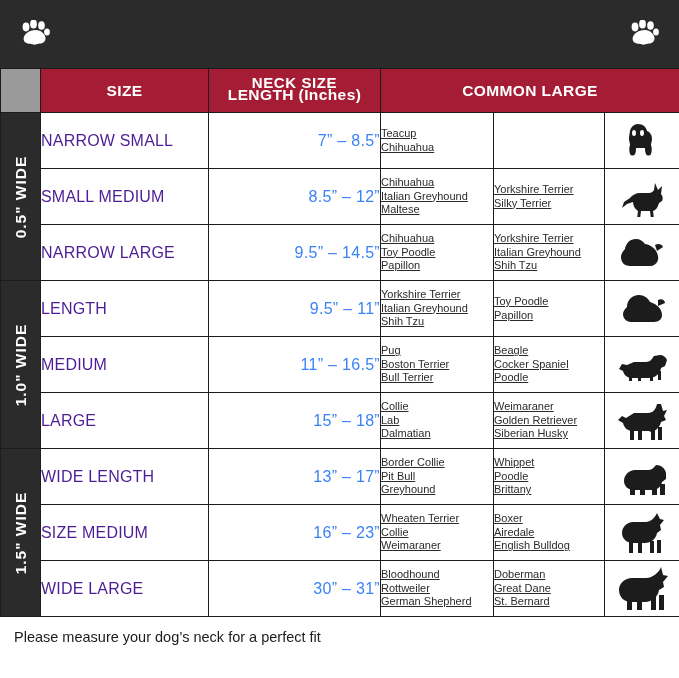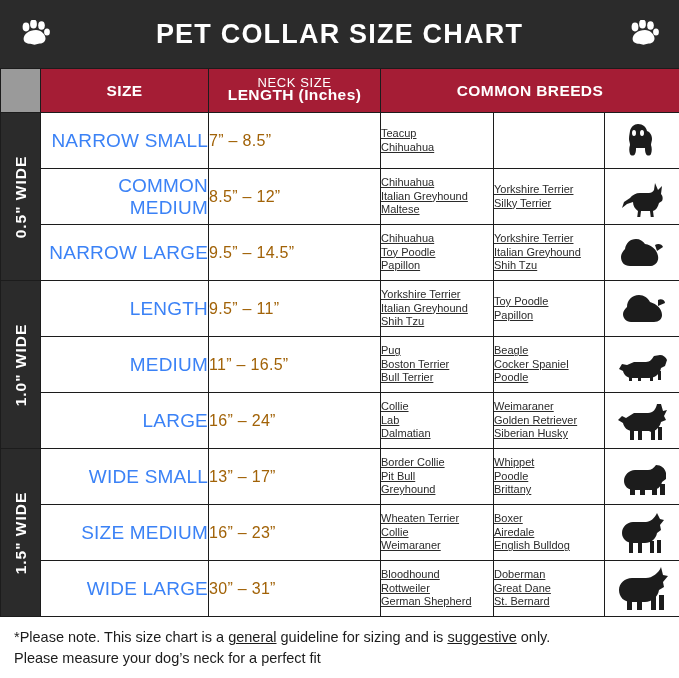--- a/index.html
+++ b/index.html
@@ -69,22 +69,22 @@
     background: #a51d35;
     color: #ffffff;
     font-weight: bold;
     font-size: 15.5px;
     text-align: center;
     letter-spacing: 0.4px;
   }
   .colhead.gray { background: #9a9a9a; }
   .neck-small {
     display: block;
-    font-size: 13px;
-    font-weight: normal;
+    font-size: 15px;
+    font-weight: bold;
     letter-spacing: 0.6px;
     line-height: 11px;
     margin-bottom: -2px;
   }
 
   
   .group-cell {
     background: #2b2b2b;
     position: relative;
   }
@@ -96,30 +96,29 @@
     white-space: nowrap;
     color: #ffffff;
     font-weight: bold;
     font-size: 15.5px;
     letter-spacing: 1px;
   }
 
   
   .row { height: 56px; }
   .cell-size {
-    font-size: 19px;
-    color: #3b82f6;
+    font-size: 16px;
+    color: #4c1d95;
     padding-left: 10px;
     letter-spacing: 0.2px;
-    text-align: right;
   }
   .cell-len {
     font-size: 16px;
-    color: #a16207;
-    text-align: left;
+    color: #3b82f6;
+    text-align: right;
     letter-spacing: 0.3px;
   }
   .cell-breed {
     font-size: 11px;
     color: #2b2b2b;
     line-height: 13.5px;
     padding-left: 8px;
     text-decoration: underline;
   }
   .cell-icon {
@@ -145,21 +144,20 @@
   <div class="header">
     <span class="paw left">
       <svg width="30" height="28" viewBox="0 0 30 28">
         <ellipse cx="6" cy="7" rx="3.4" ry="4.4" fill="#fff"></ellipse>
         <ellipse cx="13.5" cy="4" rx="3.4" ry="4.6" fill="#fff"></ellipse>
         <ellipse cx="21.5" cy="5.5" rx="3.3" ry="4.3" fill="#fff"></ellipse>
         <ellipse cx="27" cy="12" rx="2.9" ry="3.6" fill="#fff"></ellipse>
         <path d="M16 10c5 0 9.5 4.2 9.5 8.6 0 3.6-3.3 5.2-7 5.2-1.6 0-2.4.9-4 .9s-2.6-.9-4.3-.9c-3.5 0-6.6-1.4-6.6-5C3.6 14.4 9 10 16 10z" fill="#fff"></path>
       </svg>
     </span>
-    <div class="header-title">PET COLLAR SIZE CHART</div>
     <span class="paw right">
       <svg width="30" height="28" viewBox="0 0 30 28">
         <ellipse cx="6" cy="7" rx="3.4" ry="4.4" fill="#fff"></ellipse>
         <ellipse cx="13.5" cy="4" rx="3.4" ry="4.6" fill="#fff"></ellipse>
         <ellipse cx="21.5" cy="5.5" rx="3.3" ry="4.3" fill="#fff"></ellipse>
         <ellipse cx="27" cy="12" rx="2.9" ry="3.6" fill="#fff"></ellipse>
         <path d="M16 10c5 0 9.5 4.2 9.5 8.6 0 3.6-3.3 5.2-7 5.2-1.6 0-2.4.9-4 .9s-2.6-.9-4.3-.9c-3.5 0-6.6-1.4-6.6-5C3.6 14.4 9 10 16 10z" fill="#fff"></path>
       </svg>
     </span>
   </div>
@@ -175,41 +173,41 @@
     </colgroup>
 
     <tbody>
         <tr>
       <td class="colhead gray"></td>
       <td class="colhead">SIZE</td>
       <td class="colhead">
         <span class="neck-small">NECK SIZE</span>
         <span>LENGTH (Inches)</span>
       </td>
-      <td class="colhead" colspan="3">COMMON BREEDS</td>
+      <td class="colhead" colspan="3">COMMON LARGE</td>
     </tr>
 
     <tr class="row">
       <td class="group-cell" rowspan="3">
         <span class="group-label">0.5" WIDE</span>
       </td>
       <td class="cell-size">NARROW SMALL</td>
       <td class="cell-len">7” – 8.5”</td>
       <td class="cell-breed">Teacup<br>Chihuahua</td>
       <td class="cell-breed"></td>
       <td class="cell-icon">
         <svg width="52" height="40" viewBox="0 0 52 40">
           <path fill="#1c1c1c" d="M14 10c1-4 4-7 8-7 5 0 8 3 9 7 3 1 5 4 5 8 0 2-1 4-1 6 1 3 1 6 0 9-1 2-4 2-5 0-1-2-1-4-1-6h-9c0 2 0 4-1 6-1 2-4 2-5 0-1-3-1-6 0-9 0-2-1-4-1-6 0-4 1-7 1-8z"></path>
           <ellipse cx="18" cy="12" rx="2" ry="3" fill="#fff"></ellipse>
           <ellipse cx="26" cy="12" rx="2" ry="3" fill="#fff"></ellipse>
         </svg>
       </td>
     </tr>
     <tr class="row">
-      <td class="cell-size">COMMON MEDIUM</td>
+      <td class="cell-size">SMALL MEDIUM</td>
       <td class="cell-len">8.5” – 12”</td>
       <td class="cell-breed">Chihuahua<br>Italian Greyhound<br>Maltese</td>
       <td class="cell-breed">Yorkshire Terrier<br>Silky Terrier</td>
       <td class="cell-icon">
         <svg width="54" height="40" viewBox="0 0 54 40">
           <path fill="#1c1c1c" d="M40 6l3 7 4-4-1 8c2 2 2 5 1 7l-3 2c-1 4-3 7-6 8l1 8h-3l-1-8h-9l-1 8h-3l1-8c-3-2-5-5-5-9l-6 2-5 4 2-6 6-4c2-3 6-5 10-5h9c2 0 4-1 5-3l1-7z"></path>
         </svg>
       </td>
     </tr>
     <tr class="row">
@@ -250,39 +248,39 @@
           <path fill="#1c1c1c" d="M48 10c3 0 6 2 7 5l-2 6-4 2c-1 6-6 10-12 10H20c-5 0-8-3-9-7l-4-2 3-5 5 1 7-3h12c4 0 6-3 8-6z"></path>
           <rect x="17" y="27" width="3" height="9" fill="#1c1c1c"></rect>
           <rect x="26" y="27" width="3" height="9" fill="#1c1c1c"></rect>
           <rect x="38" y="27" width="3" height="9" fill="#1c1c1c"></rect>
           <rect x="46" y="26" width="3" height="9" fill="#1c1c1c"></rect>
         </svg>
       </td>
     </tr>
     <tr class="row">
       <td class="cell-size">LARGE</td>
-      <td class="cell-len">16” – 24”</td>
+      <td class="cell-len">15” – 18”</td>
       <td class="cell-breed">Collie<br>Lab<br>Dalmatian</td>
       <td class="cell-breed">Weimaraner<br>Golden Retriever<br>Siberian Husky</td>
       <td class="cell-icon">
         <svg width="62" height="42" viewBox="0 0 62 42">
           <path fill="#1c1c1c" d="M50 4l2 7 4-1-3 6 2 4-5 2c-1 5-5 9-10 10l-2-1H22c-5 0-9-3-10-8l-5-3 4-4 4 2 8-5h14c5 0 8-4 9-9z"></path>
           <rect x="19" y="28" width="4" height="12" fill="#1c1c1c"></rect>
           <rect x="27" y="28" width="4" height="12" fill="#1c1c1c"></rect>
           <rect x="40" y="28" width="4" height="12" fill="#1c1c1c"></rect>
           <rect x="47" y="27" width="4" height="13" fill="#1c1c1c"></rect>
         </svg>
       </td>
     </tr>
 
     <tr class="row">
       <td class="group-cell" rowspan="3">
         <span class="group-label">1.5" WIDE</span>
       </td>
-      <td class="cell-size">WIDE SMALL</td>
+      <td class="cell-size">WIDE LENGTH</td>
       <td class="cell-len">13” – 17”</td>
       <td class="cell-breed">Border Collie<br>Pit Bull<br>Greyhound</td>
       <td class="cell-breed">Whippet<br>Poodle<br>Brittany</td>
       <td class="cell-icon">
         <svg width="60" height="40" viewBox="0 0 60 40">
           <path fill="#1c1c1c" d="M44 8c5 0 9 3 10 8v6l-4 3c-1 5-5 8-10 8H22c-6 0-10-4-10-9 0-6 5-11 11-11h13c3 0 6-2 8-5z"></path>
           <rect x="18" y="28" width="5" height="10" fill="#1c1c1c"></rect>
           <rect x="28" y="28" width="5" height="10" fill="#1c1c1c"></rect>
           <rect x="40" y="28" width="5" height="10" fill="#1c1c1c"></rect>
           <rect x="48" y="27" width="5" height="11" fill="#1c1c1c"></rect>
@@ -316,19 +314,16 @@
           <rect x="28" y="30" width="5" height="14" fill="#1c1c1c"></rect>
           <rect x="42" y="30" width="5" height="14" fill="#1c1c1c"></rect>
           <rect x="50" y="29" width="5" height="15" fill="#1c1c1c"></rect>
         </svg>
       </td>
     </tr>
   </tbody>
     </table>
 
   <div class="footer">
-    <div>
-      <span>*Please note. This size chart is a </span><u>general</u><span> guideline for sizing and is </span><u>suggestive</u><span> only.</span>
-    </div>
     <div>Please measure your dog’s neck for a perfect fit</div>
   </div>
 
 </div>
 
 </body></html>

